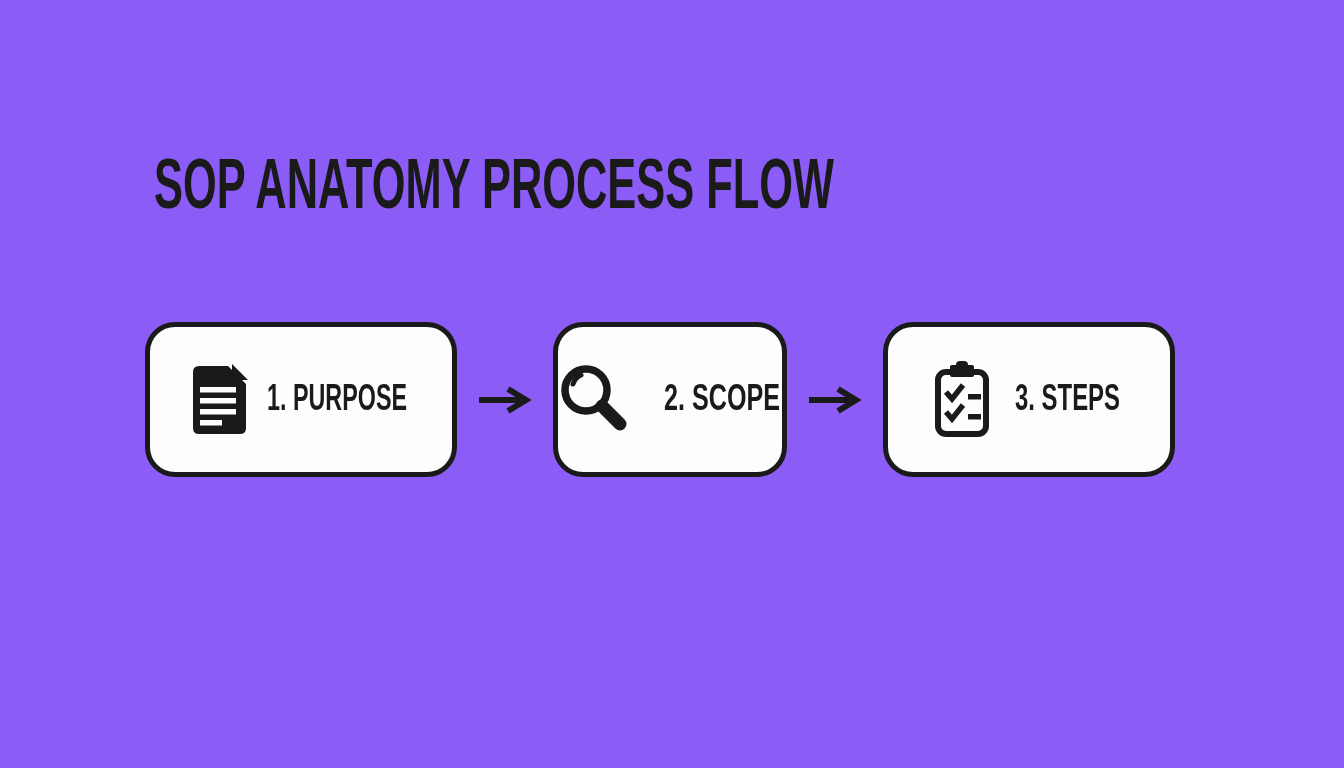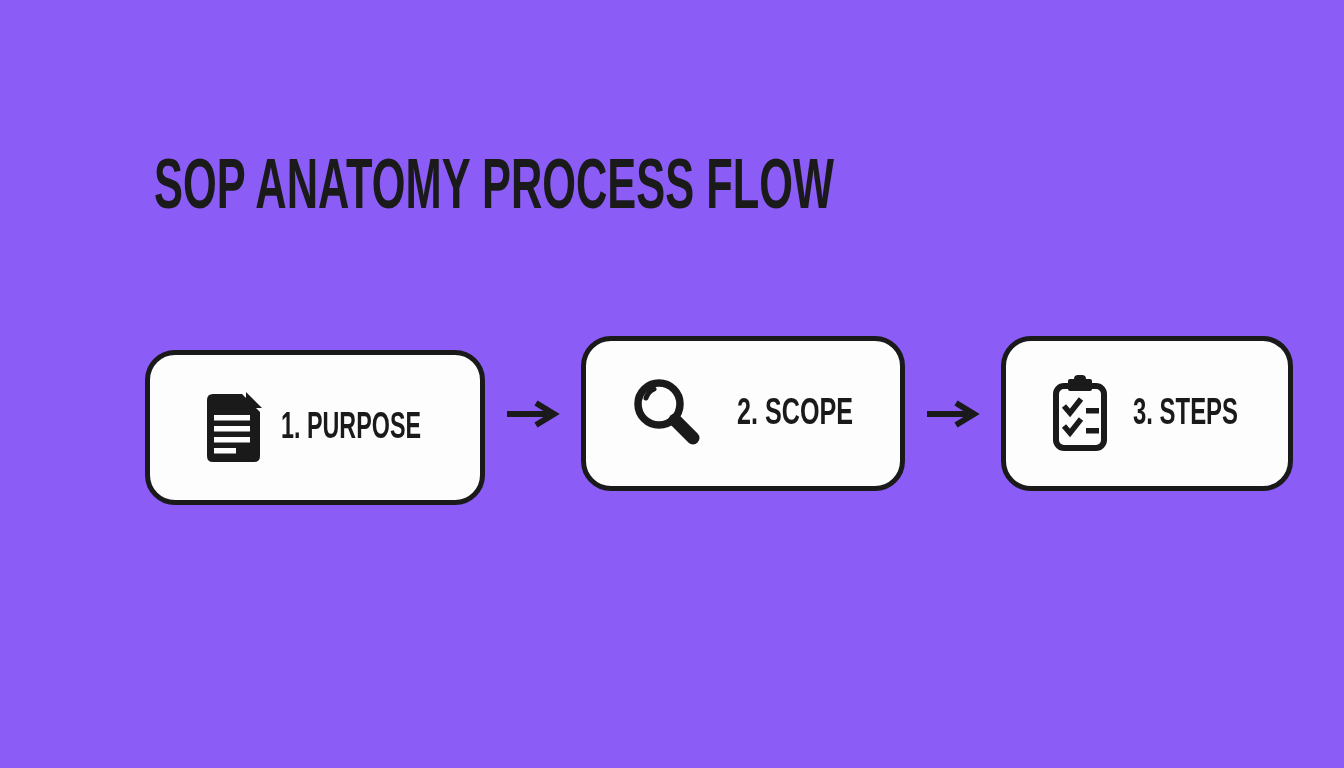--- a/index.html
+++ b/index.html
@@ -35,22 +35,22 @@
   .step-box {
     box-sizing: border-box;
     height: 155px;
     border: 5px solid #1a1a1a;
     border-radius: 30px;
     background: #fdfdfd;
     display: flex;
     align-items: center;
     justify-content: center;
   }
-  .step-box.w-purpose { width: 340px; gap: 15px; margin-top: 28px; }
-  .step-box.w-scope   { width: 324px; gap: 29px; text-align: center; }
+  .step-box.w-purpose { width: 312px; gap: 15px; }
+  .step-box.w-scope   { width: 234px; gap: 29px; text-align: center; }
   .step-box.w-steps   { width: 292px; gap: 24px; }
   .step-label text {
     font-family: "Liberation Sans", sans-serif;
     font-weight: 700;
     fill: #1a1a1a;
   }
   .connector {
     width: 96px;
     display: flex;
     align-items: center;

